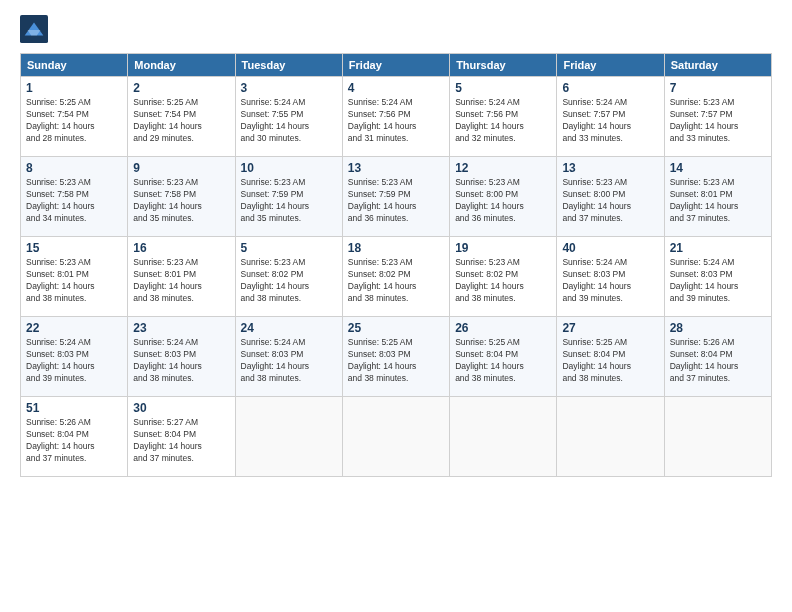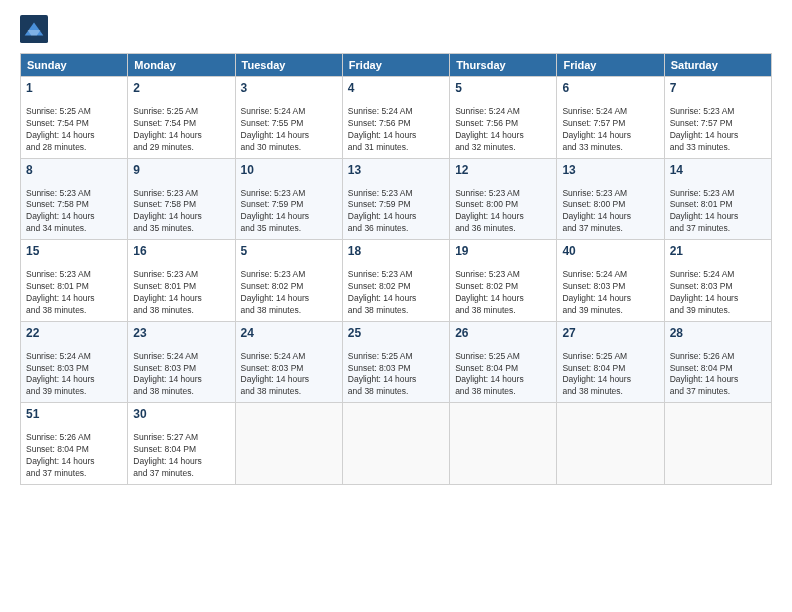--- a/index.html
+++ b/index.html
@@ -82,21 +82,20 @@
       font-size: 12px;
       font-weight: bold;
       color: #1a3a5c;
       display: block;
       margin-bottom: 2px;
     }
     .day-info {
       font-size: 8.5px;
       color: #333;
       line-height: 1.4;
-      margin-top: 11px;
     }
     .empty-cell {
       background: #f9f9f9 !important;
     }
   </style>
 </head>
 <body>
 
 <div class="page">
   <div class="header">

